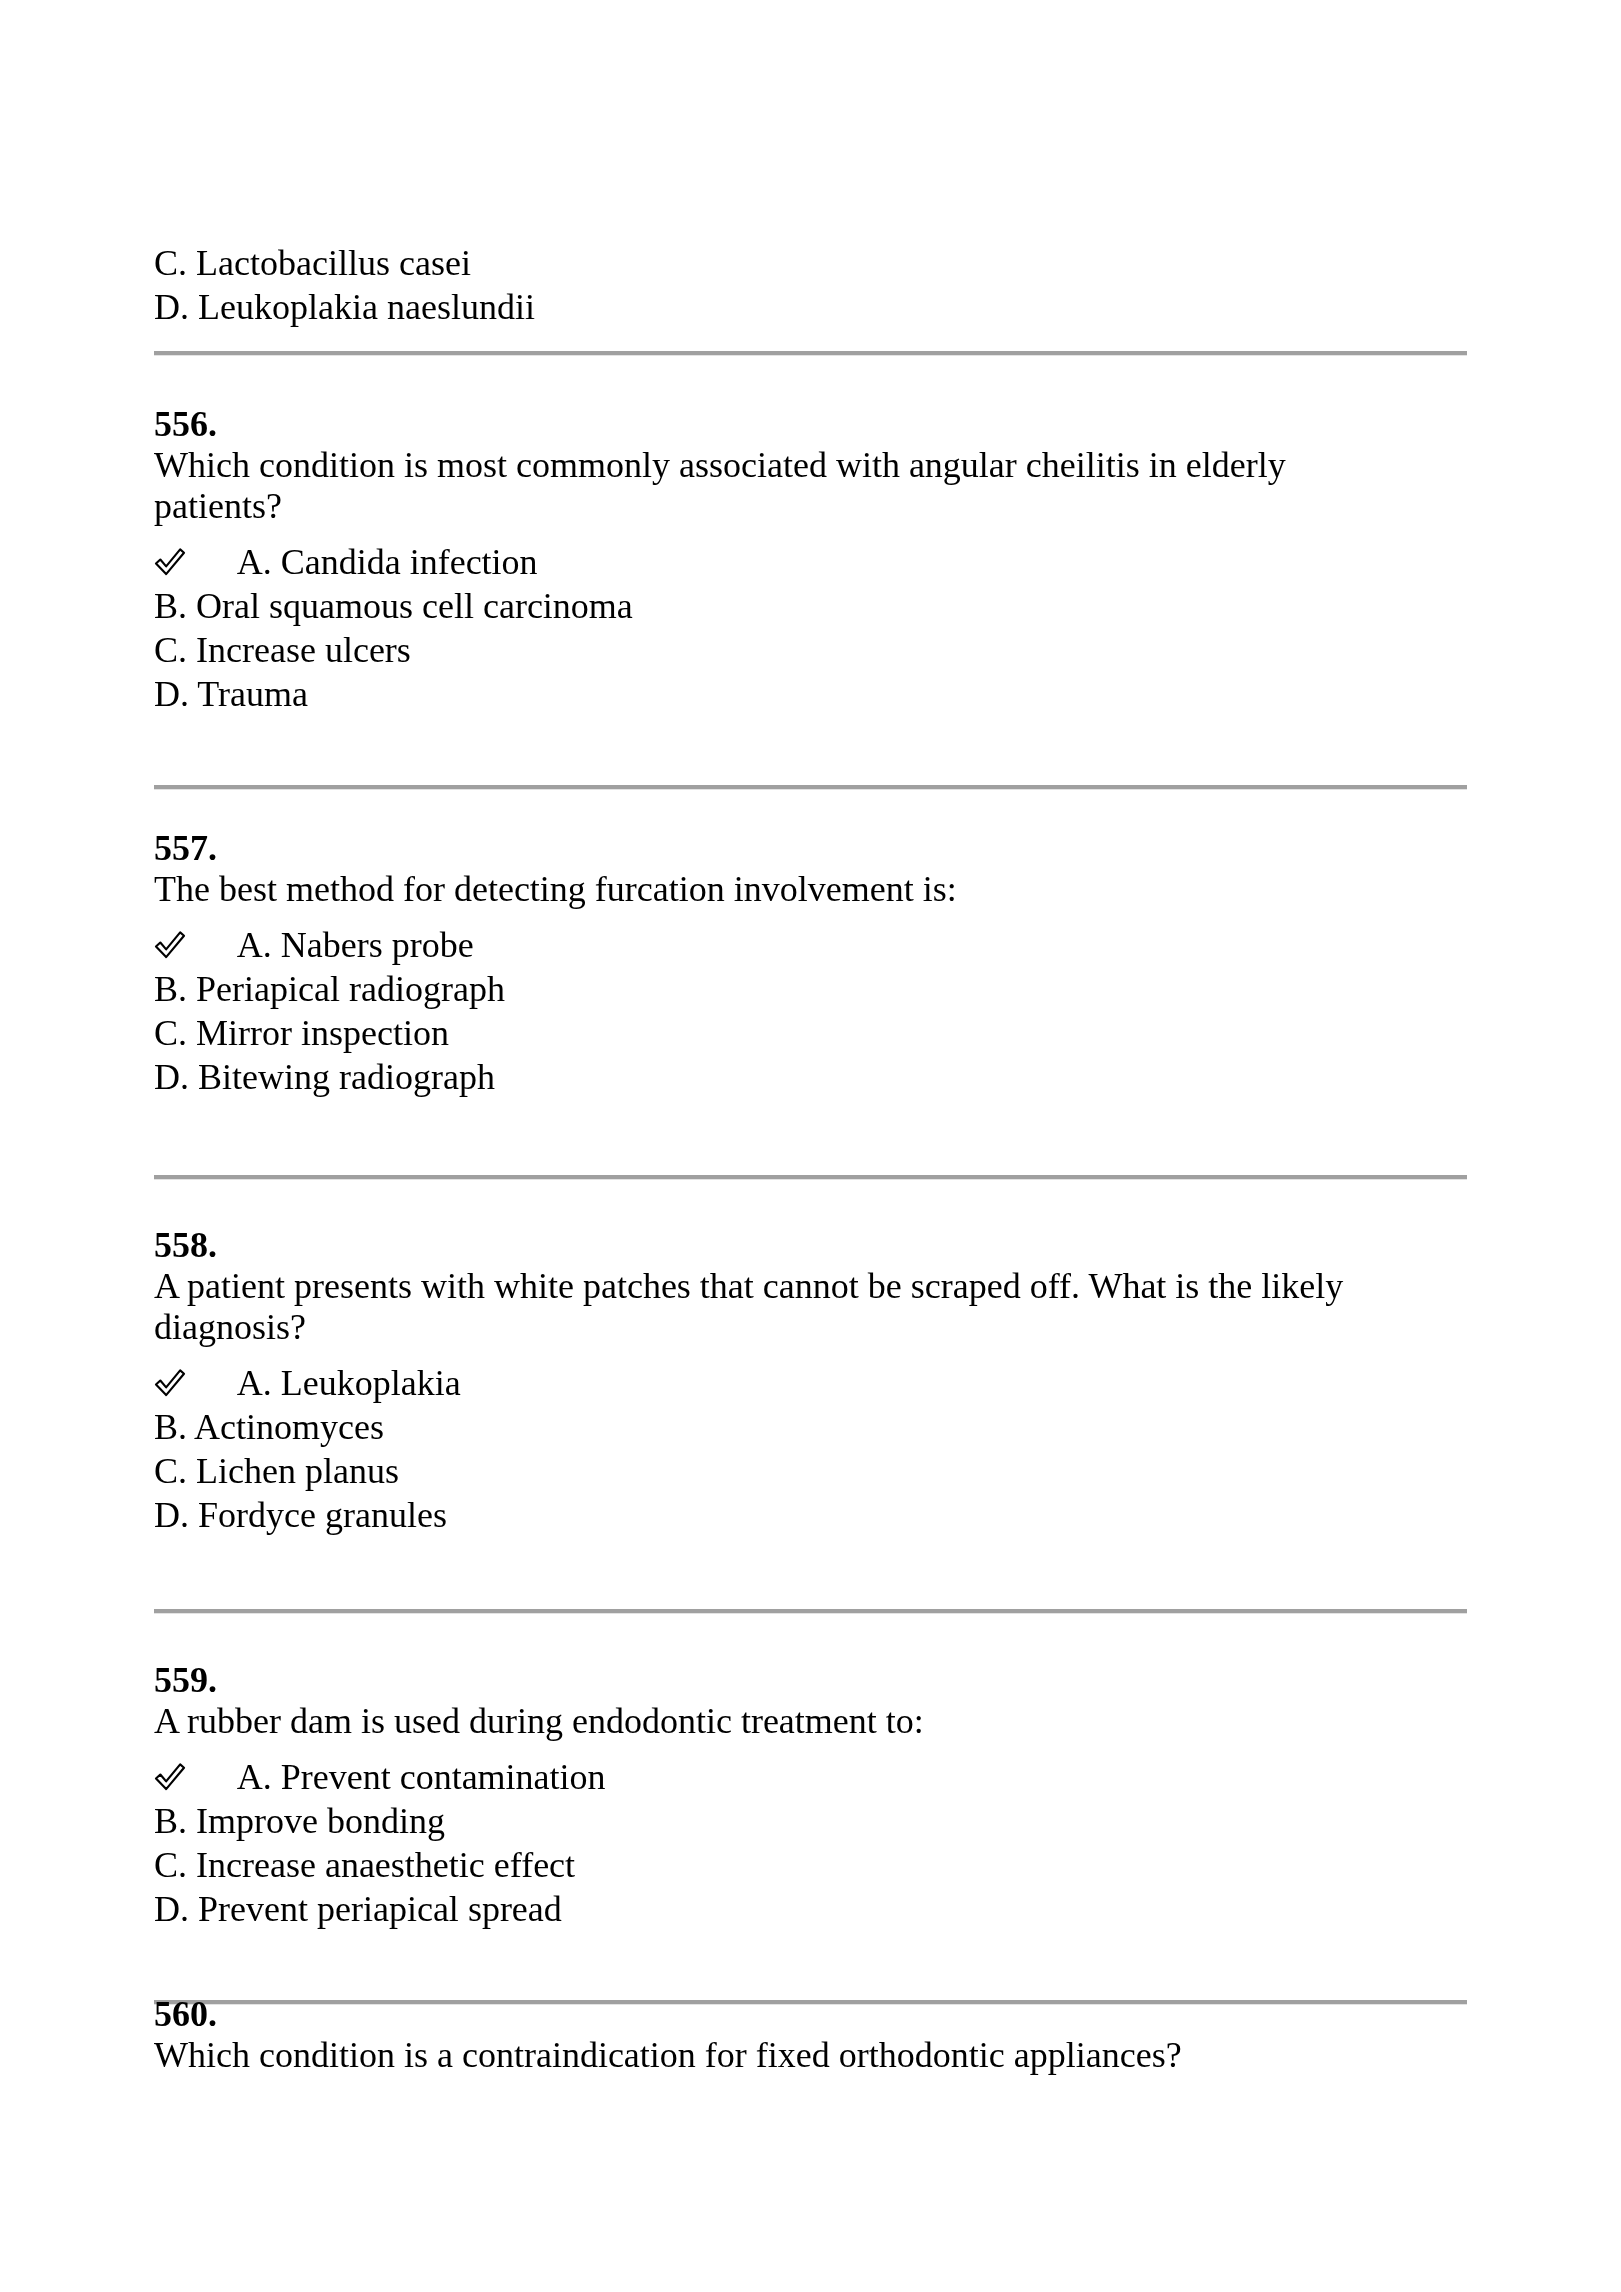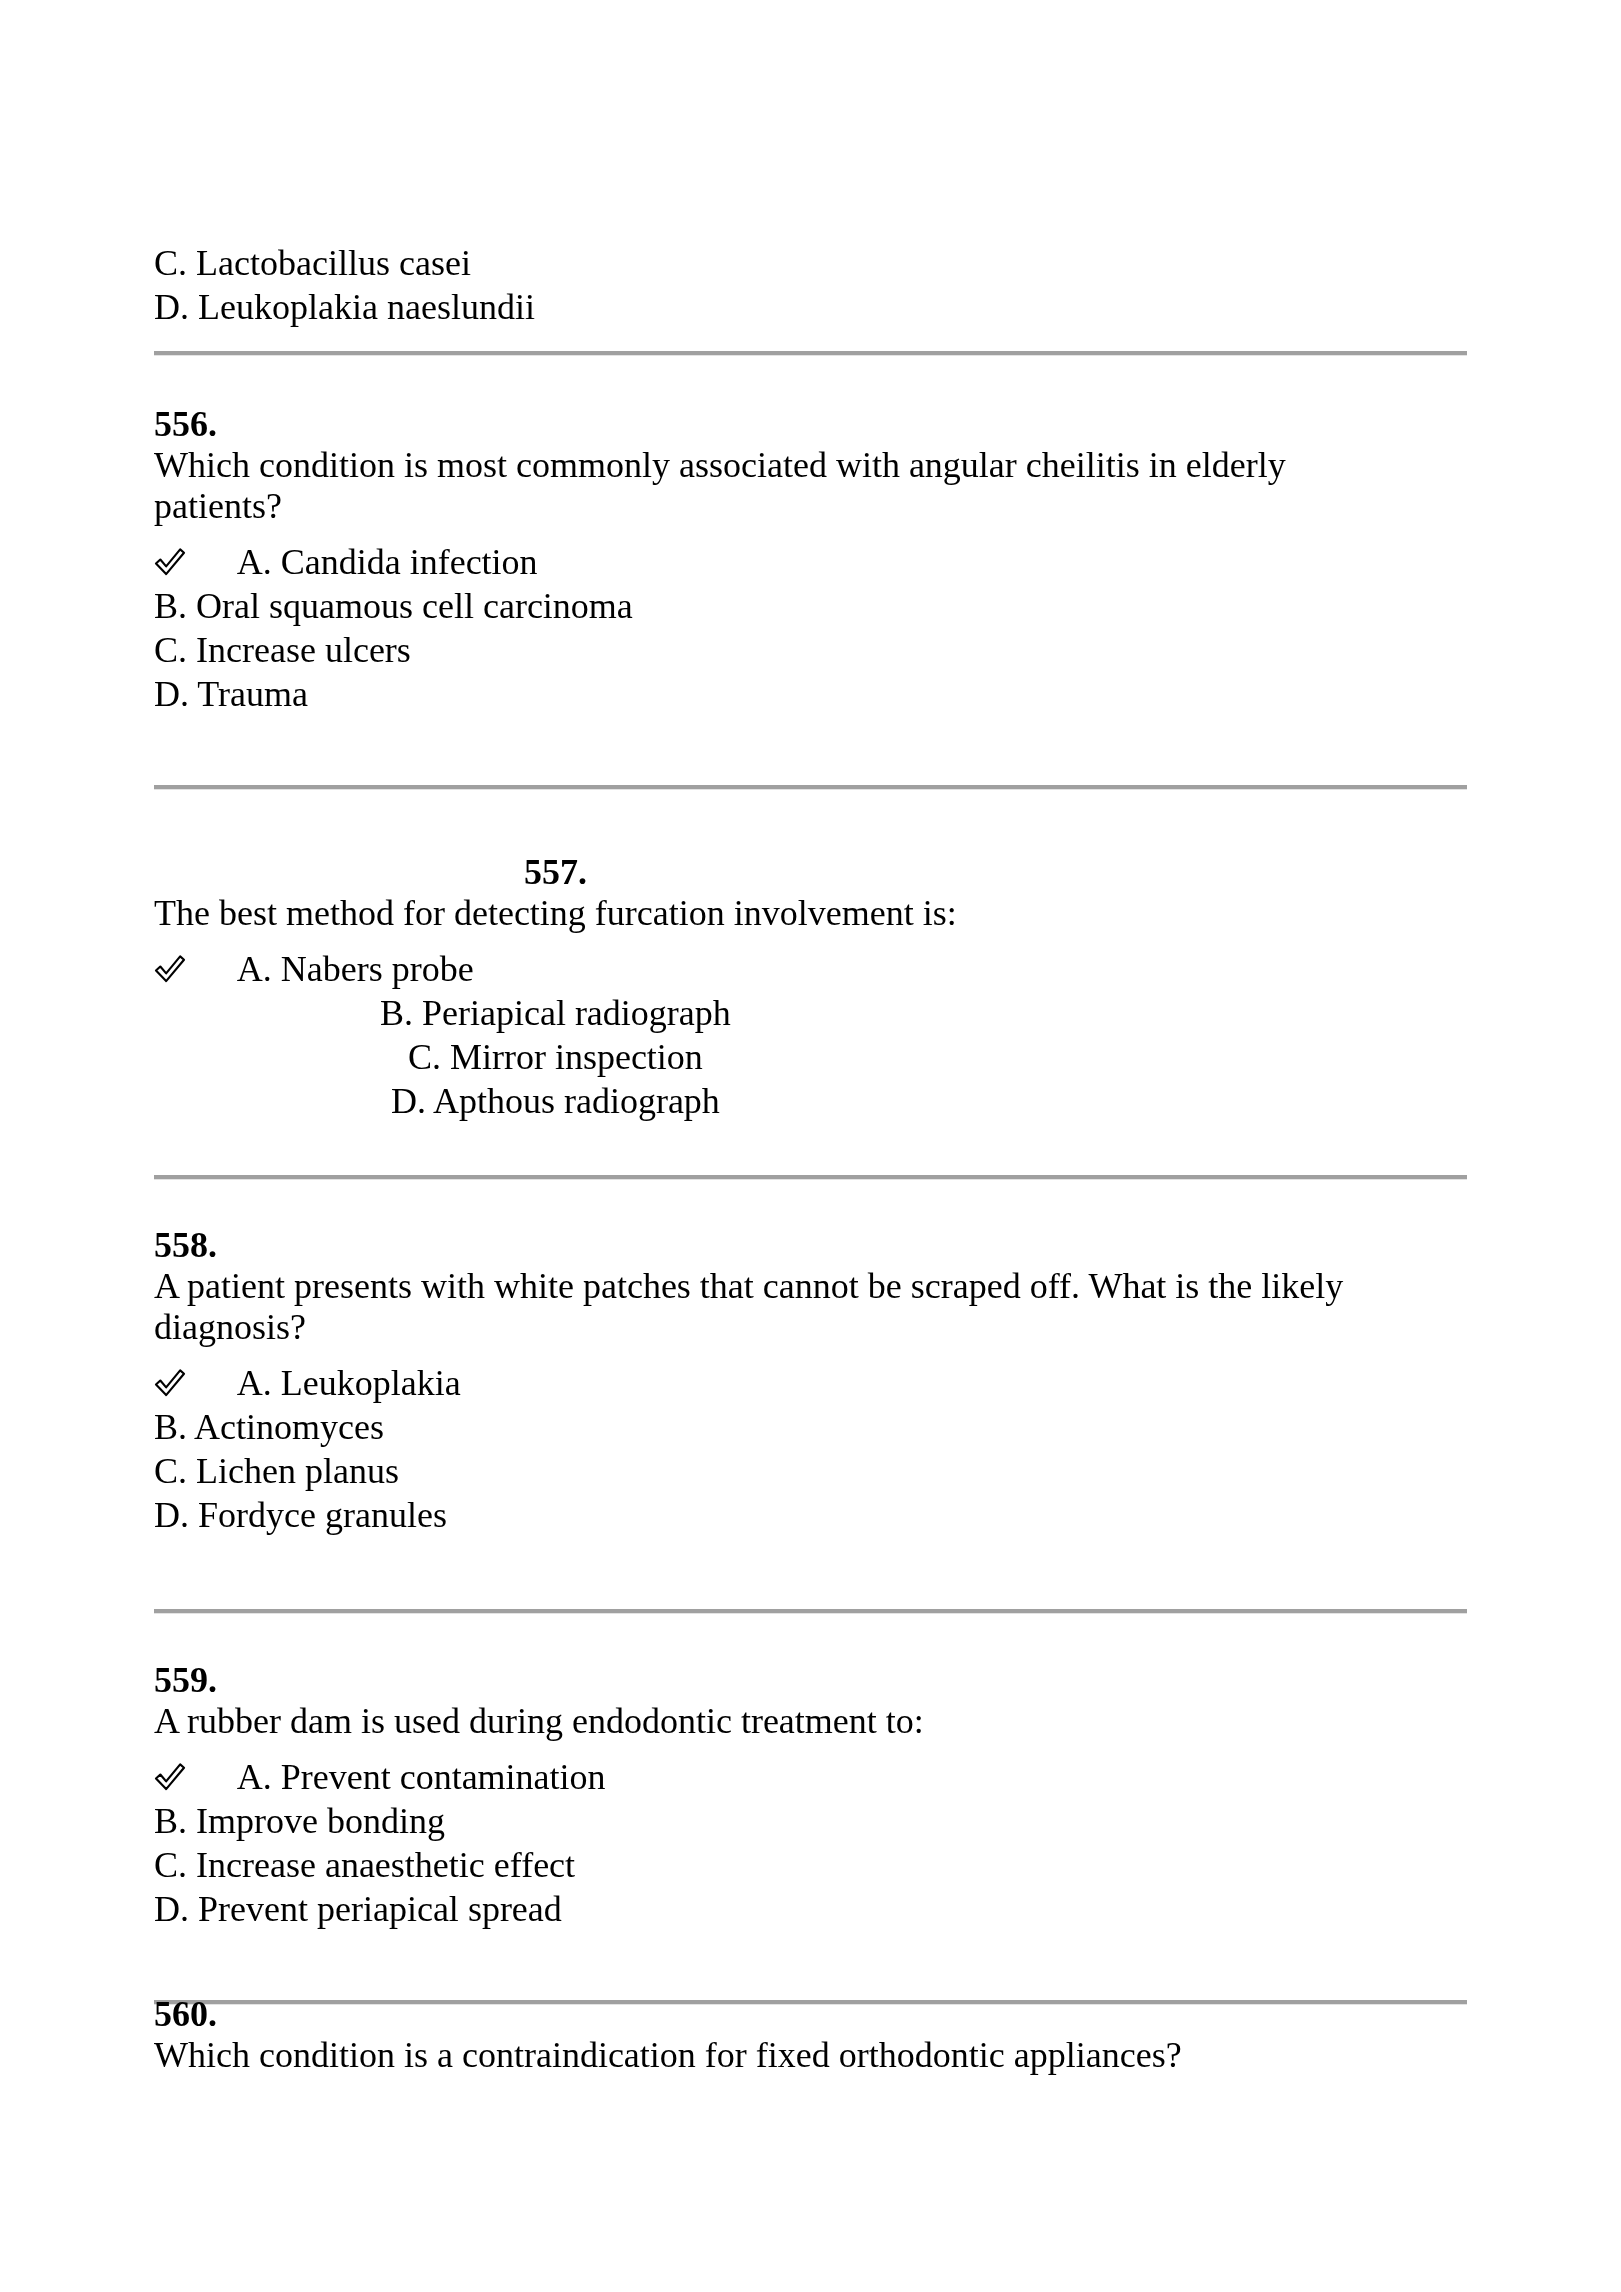--- a/index.html
+++ b/index.html
@@ -38,35 +38,35 @@
           </svg>
       </span>
       <span>A. Candida infection</span>
     </div>
     <div class="line">B. Oral squamous cell carcinoma</div>
     <div class="line">C. Increase ulcers</div>
     <div class="line">D. Trauma</div>
   </div>
   <div class="divider" style="position:absolute; top:785px; left:0;"></div>
 
-  <div style="position:absolute; top:852px; left:0;text-align:center;">
+  <div style="position:absolute; top:828px; left:0;">
     <div class="qline qnum">557.</div>
     <div class="qline">The best method for detecting furcation involvement is:</div>
     <div style="height:12.7px;"></div>
     <div class="line opt">
       <span class="check">
         <svg width="32" height="29" viewBox="0 0 33 30">
             <path d="M2 17 L6.5 13 L12.5 20 L27 2.5 L31 6 L12.5 28 Z" fill="none" stroke="#000" stroke-width="2.2" stroke-linejoin="round"></path>
           </svg>
       </span>
       <span>A. Nabers probe</span>
     </div>
     <div class="line">B. Periapical radiograph</div>
     <div class="line">C. Mirror inspection</div>
-    <div class="line">D. Apthous radiograph</div>
+    <div class="line">D. Bitewing radiograph</div>
   </div>
   <div class="divider" style="position:absolute; top:1175px; left:0;"></div>
 
   <div style="position:absolute; top:1225px; left:0;">
     <div class="qline qnum">558.</div>
     <div class="qline">A patient presents with white patches that cannot be scraped off. What is the likely</div>
     <div class="qline">diagnosis?</div>
     <div style="height:12.7px;"></div>
     <div class="line opt">
       <span class="check">

